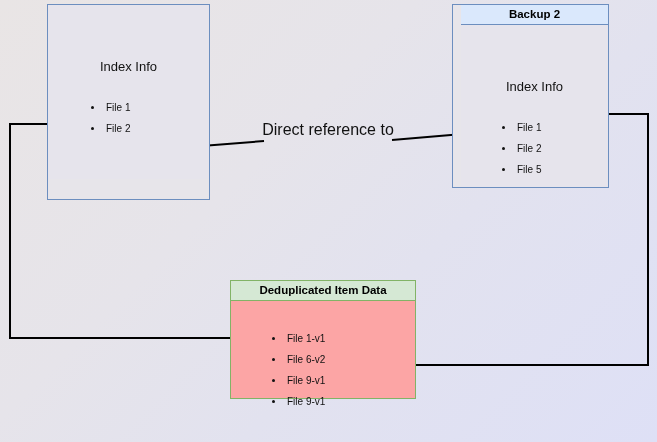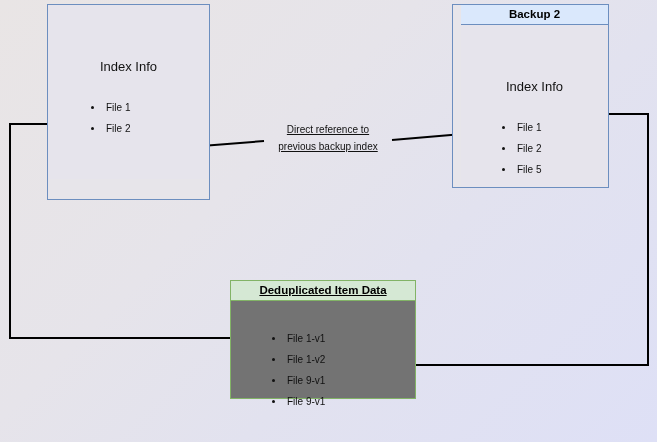--- a/index.html
+++ b/index.html
@@ -47,21 +47,21 @@
   }
 
   
   .theme-blue            { border-color: #6c8ebf; }
   .theme-blue .node-title{ background: #dae8fc; border-bottom-color: #6c8ebf; }
   .theme-blue .node-body { background: #e6e4ec; }
 
   
   .theme-green            { border-color: #82b366; }
   .theme-green .node-title{ background: #d5e8d4; border-bottom-color: #82b366; }
-  .theme-green .node-body { background: #737373; }
+  .theme-green .node-body { background: #fca5a5; }
 
   .index-label {
     position: absolute;
     left: 0;
     right: 0;
     text-align: center;
     font-size: 13px;
     color: #111;
   }
 
@@ -74,40 +74,39 @@
     color: #111;
   }
   ul.file-list li {
     line-height: 21px;
     padding-left: 2px;
   }
 
   
   #backup1 { left: 47px;  top: 4px;   width: 163px; height: 196px; }
   #backup2 { left: 452px; top: 4px;   width: 157px; height: 184px; padding-left: 8px; }
-  #dedup   { left: 230px; top: 280px; width: 186px; height: 119px; text-decoration: underline; }
+  #dedup   { left: 230px; top: 280px; width: 186px; height: 119px; }
 
   #backup1 .index-label { top: 54px; }
   #backup2 .index-label { top: 54px; }
 
   #backup1 ul.file-list { left: 40px; top: 92px; }
   #backup2 ul.file-list { left: 38px; top: 92px; }
   #dedup   ul.file-list { left: 38px; top: 27px; }
 
   
   #center-caption {
     position: absolute;
     left: 248px;
     top: 121px;
     width: 160px;
     text-align: center;
-    font-size: 10px;
+    font-size: 16px;
     line-height: 17px;
     color: #111;
-    text-decoration: underline;
   }
 
   
   #arrows {
     position: absolute;
     left: 0;
     top: 0;
     width: 657px;
     height: 442px;
     pointer-events: none;
@@ -153,25 +152,24 @@
         <li>File 5</li>
       </ul>
     </div>
   </div>
 
   <div id="dedup" class="node theme-green">
     <div class="node-title">Deduplicated Item Data</div>
     <div class="node-body">
       <ul class="file-list">
         <li>File 1-v1</li>
-        <li>File 1-v2</li>
+        <li>File 6-v2</li>
         <li>File 9-v1</li>
         <li>File 9-v1</li>
       </ul>
     </div>
   </div>
 
   <div id="center-caption">
     <div>Direct reference to</div>
-    <div>previous backup index</div>
   </div>
 
 </div>
 
 </body></html>

